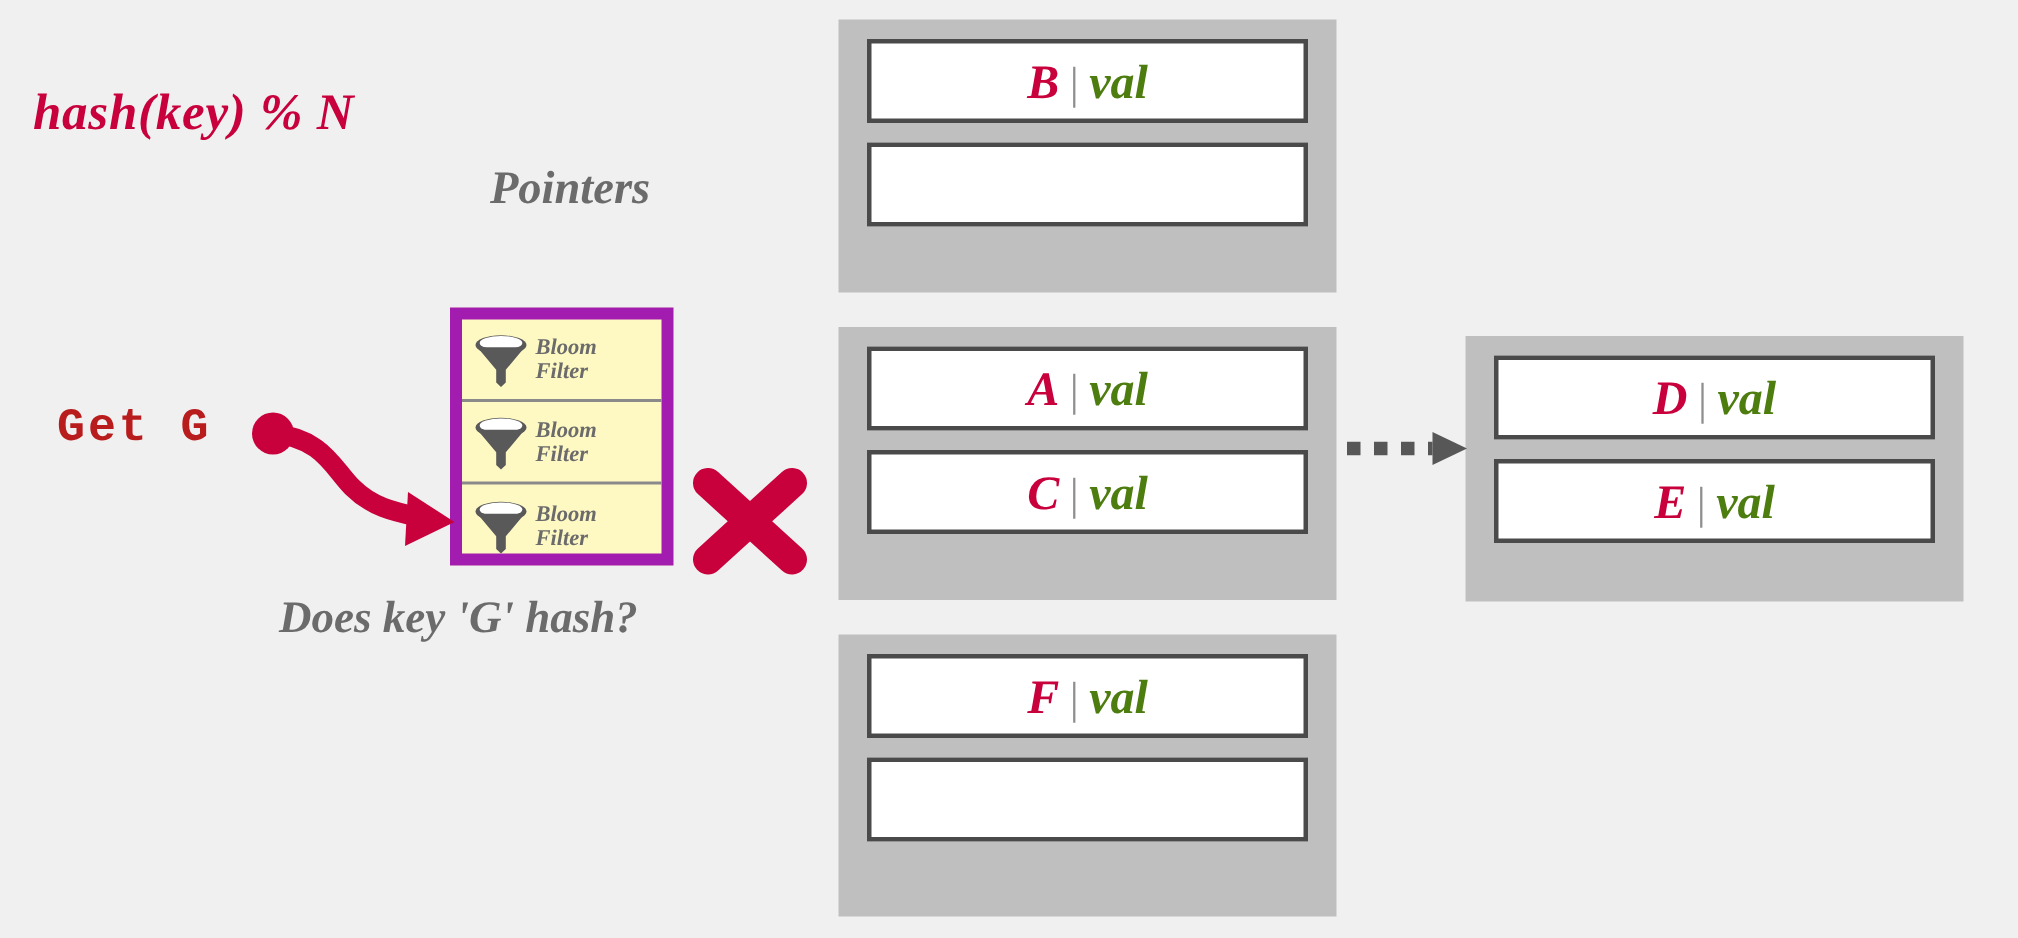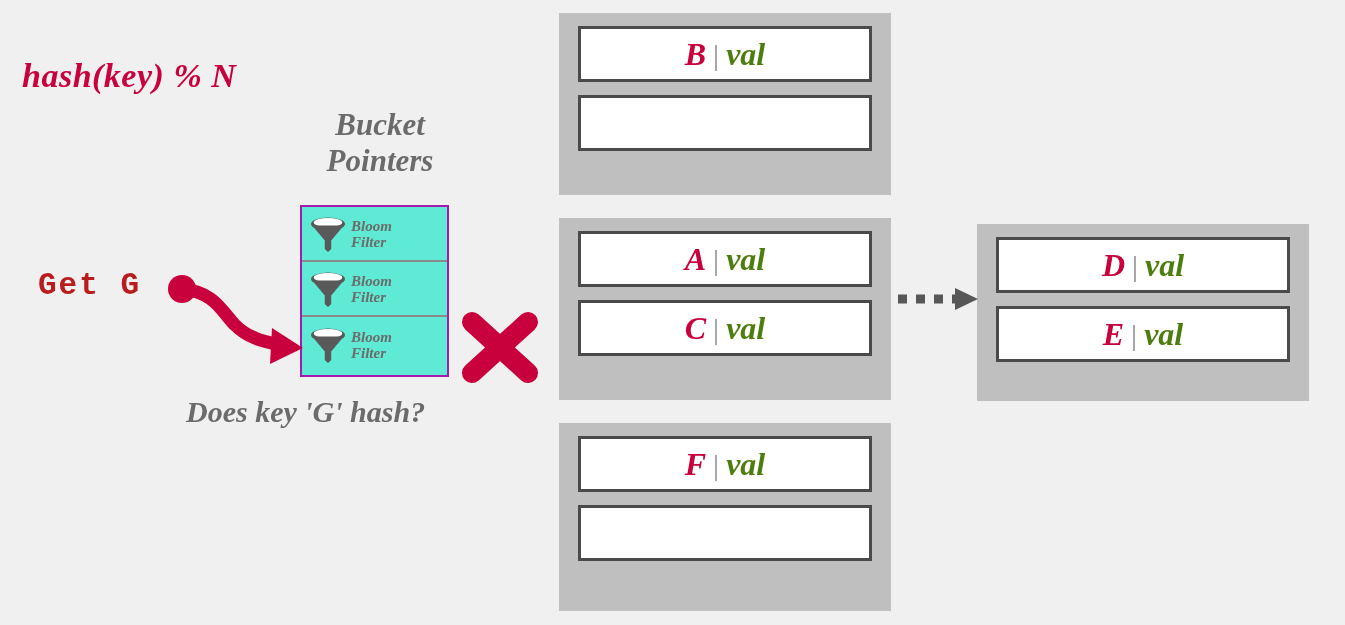--- a/index.html
+++ b/index.html
@@ -69,22 +69,22 @@
     white-space: nowrap;
   }
 
   
   #bloom-stack {
     position: absolute;
     left: 300px;
     top: 205px;
     width: 149px;
     height: 172px;
-    background: #5eead4;
-    border: 2px solid #a21caf;
+    background: #fef9c3;
+    border: 8px solid #a21caf;
     box-sizing: border-box;
   }
   .bloom-row {
     position: relative;
     height: 55px;
     box-sizing: border-box;
     display: flex;
     align-items: center;
     padding-left: 5px;
     border-bottom: 2px solid #8a8a8a;
@@ -155,21 +155,20 @@
   }
 </style>
 </head>
 <body>
 
 <div id="stage">
 
   <div class="hash-label">hash(key) % N</div>
 
   <div class="bucket-pointers-label">
-    <div>Bucket</div>
     <div>Pointers</div>
   </div>
 
   <div class="get-label">Get G</div>
 
   <div class="question-label">Does key 'G' hash?</div>
 
   <div id="bloom-stack">
 
     <div class="bloom-row">

